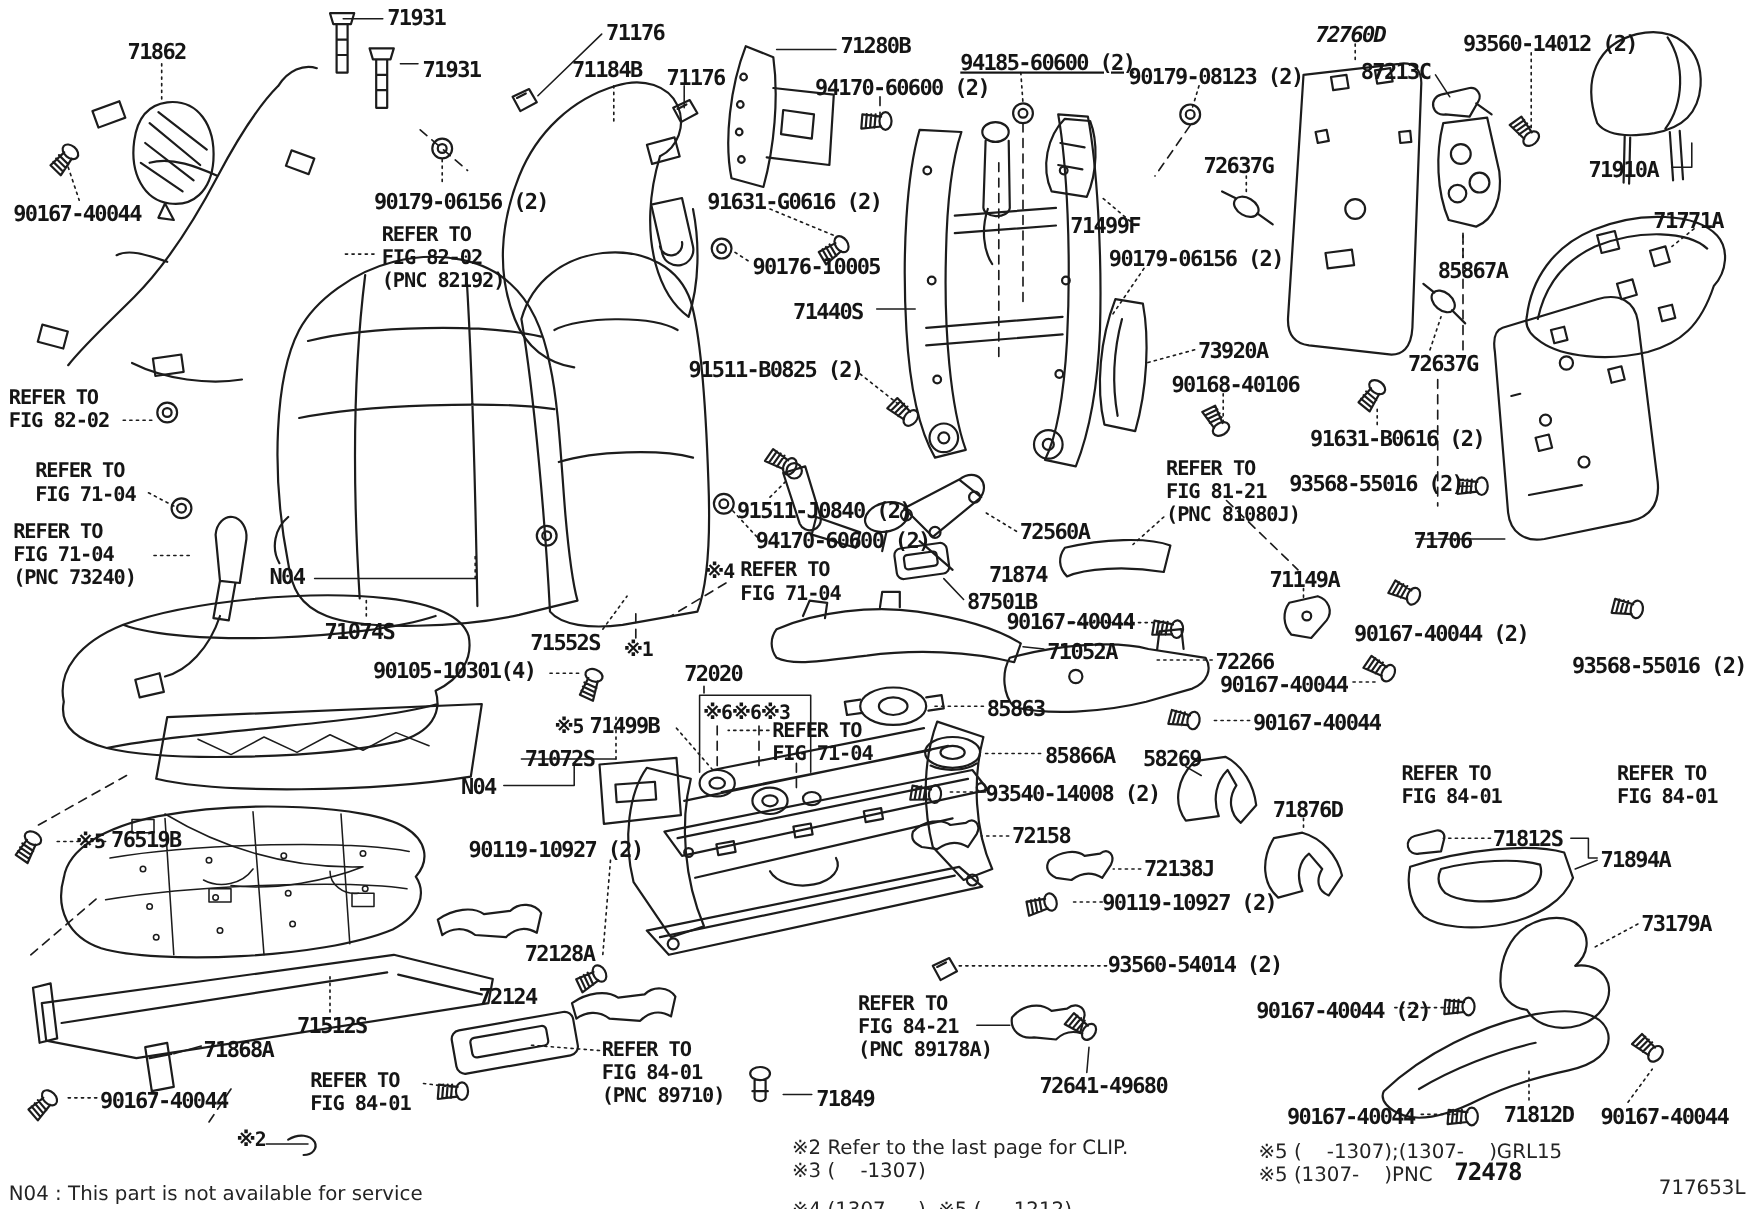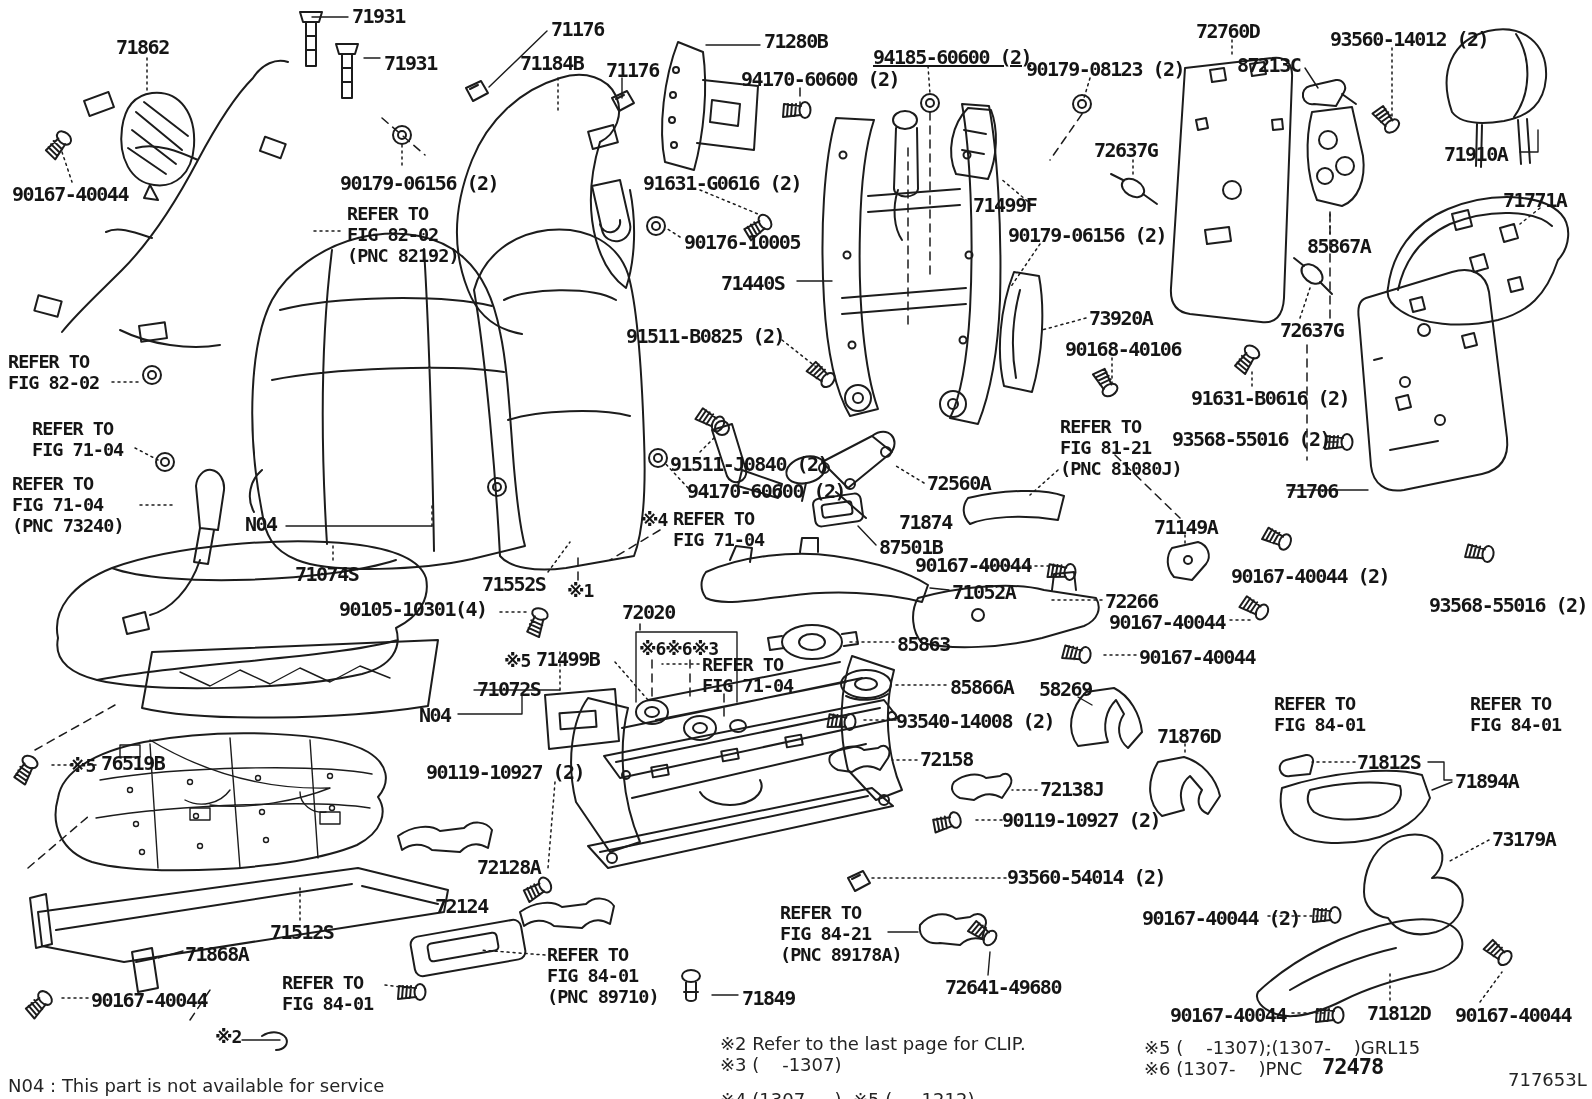--- a/index.html
+++ b/index.html
@@ -307,21 +307,21 @@
       <path d="M147,58 V90 M558,78 V110 M928,66 L930,94 M1090,78 L1084,98 M1232,40 V58 M1392,48 V116 M62,152 L72,182 M402,145 V168 M340,231 H312 M700,190 L758,214 M680,237 L666,228 M782,340 L820,370 M1086,318 L1042,330 M1112,358 V383 M1133,160 V178 M1032,205 L1000,178 M1040,244 L1010,288 M1330,234 V212 M1540,208 L1520,224 M1300,318 L1310,288 M1252,386 V368 M1185,535 V545 M700,452 L716,436 M688,488 L664,462 M924,483 L896,466 M975,566 H1060 M1102,600 H1048 M1230,620 H1252 M1136,655 H1100 M894,642 H848 M946,685 H892 M1185,744 V756 M896,720 H862 M917,760 H892 M1037,790 L1012,790 M1002,820 H975 M555,782 L548,868 M96,765 H48 M432,526 V505 M333,560 V542 M548,572 L570,542 M500,612 H528 M560,690 V650 M1058,470 L1030,495 M1006,878 H872 M545,955 L480,950 M385,985 L410,988 M88,998 H60 M300,920 V885 M1355,762 H1312 M1489,840 L1448,862 M1390,1000 V970 M1292,1013 H1326 M1480,1002 L1502,972 M1268,916 H1325 M112,382 H140 M135,448 L158,460 M140,505 L172,505 M699,664 H662 M615,662 L648,700"></path>
     </g>
     <g class="ink dash">
       <path d="M382,118 L425,155 M800,88 V106 M930,112 V280 M1082,114 L1050,160 M908,148 V330 M1330,212 V330 M1307,345 V460 M1115,455 L1180,518 M660,530 L610,560 M652,660 V700 M690,660 V700 M724,694 V718 M640,624 V630 M578,580 V556 M35,750 L115,705 M28,868 L90,815 M190,1020 L210,990"></path>
     </g>
   </svg>
 
   <div id="labels-layer">
       <div class="lbl p" style="left: 352px; top: 6px;">71931</div>
       <div class="lbl p" style="left: 551px; top: 19px;">71176</div>
-      <div class="lbl p" style="left: 1196px; top: 21px;">72760D</div>
+      <div class="lbl p" style="left: 1196px; top: 21px; font-style: italic;">72760D</div>
       <div class="lbl p" style="left: 1330px; top: 29px;">93560-14012 (2)</div>
       <div class="lbl p" style="left: 764px; top: 31px;">71280B</div>
       <div class="lbl p" style="left: 116px; top: 37px;">71862</div>
       <div class="lbl p" style="left: 873px; top: 47px; text-decoration: underline;">94185-60600 (2)</div>
       <div class="lbl p" style="left: 384px; top: 53px;">71931</div>
       <div class="lbl p" style="left: 520px; top: 53px;">71184B</div>
       <div class="lbl p" style="left: 1237px; top: 55px;">87213C</div>
       <div class="lbl p" style="left: 1026px; top: 59px;">90179-08123 (2)</div>
       <div class="lbl p" style="left: 606px; top: 60px;">71176</div>
       <div class="lbl p" style="left: 741px; top: 69px;">94170-60600 (2)</div>
@@ -421,18 +421,18 @@
       <div class="lbl p" style="left: 742px; top: 988px;">71849</div>
       <div class="lbl p" style="left: 91px; top: 990px;">90167-40044</div>
       <div class="lbl p" style="left: 1170px; top: 1005px;">90167-40044</div>
       <div class="lbl p" style="left: 1367px; top: 1003px;">71812D</div>
       <div class="lbl p" style="left: 1455px; top: 1005px;">90167-40044</div>
       <div class="lbl s" style="left: 215px; top: 1027px;">※2</div>
       <div class="lbl n" style="left: 720px; top: 1034px;">※2 Refer to the last page for CLIP.</div>
       <div class="lbl n" style="left: 720px; top: 1055px;">※3 (    -1307)</div>
       <div class="lbl n" style="left: 720px; top: 1076px; margin-top: 14px;">※4 (1307-    )  ※5 (    -1212)</div>
       <div class="lbl n" style="left: 1144px; top: 1038px;">※5 (    -1307);(1307-    )GRL15</div>
-      <div class="lbl n" style="left: 1144px; top: 1059px;">※6 (1307-    )PNC</div>
+      <div class="lbl n" style="left: 1144px; top: 1059px;">※5 (1307-    )PNC</div>
       <div class="lbl b" style="left: 1322px; top: 1056px;">72478</div>
       <div class="lbl n" style="left: 1508px; top: 1070px;">717653L</div>
       <div class="lbl n" style="left: 8px; top: 1076px;">N04 : This part is not available for service</div>
     </div>
 </div>
 
 </body></html>

